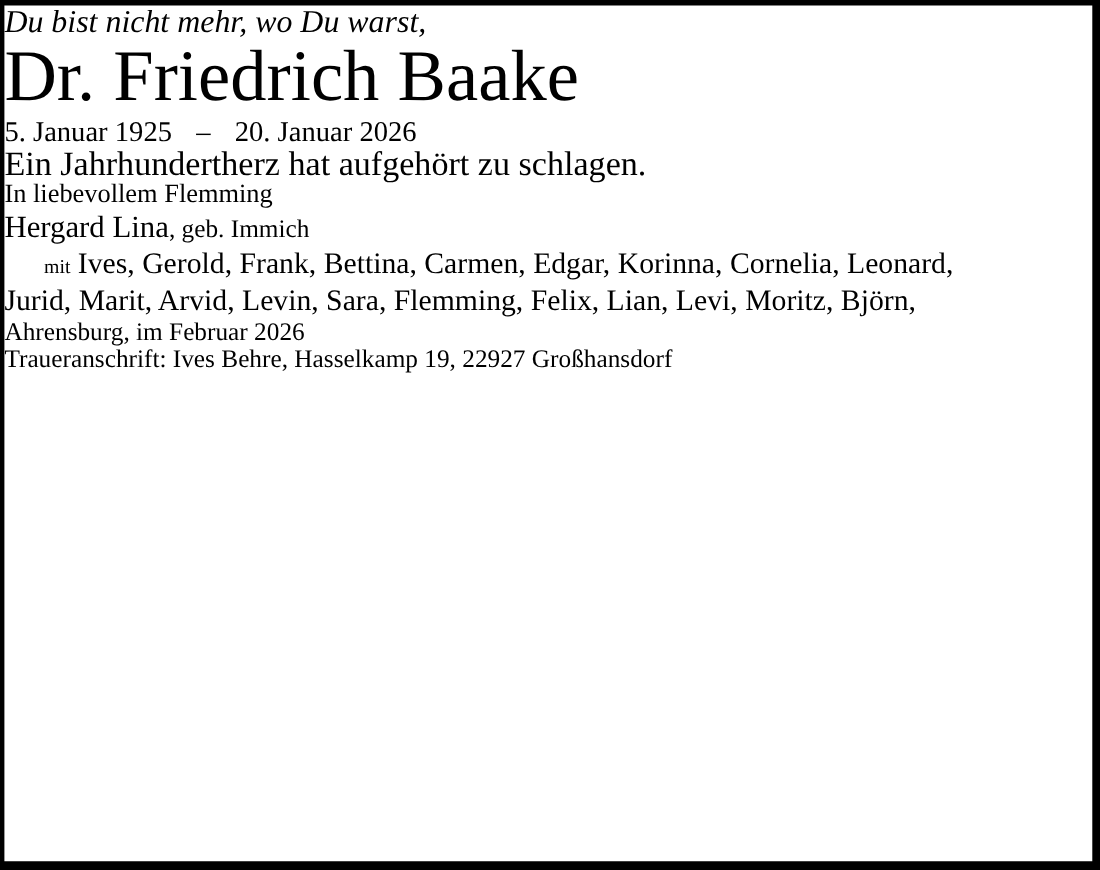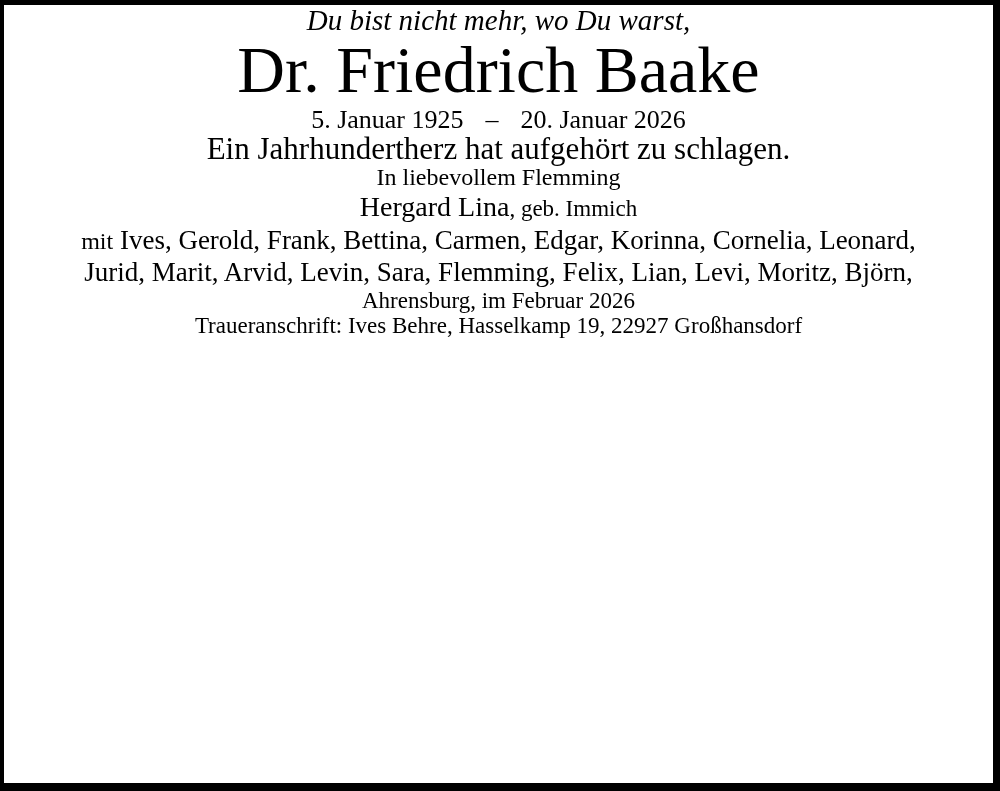--- a/index.html
+++ b/index.html
@@ -11,21 +11,21 @@
   .page {
     position: relative;
     width: 1000px;
     height: 791px;
     box-sizing: border-box;
     background: #ffffff;
     border-style: solid;
     border-color: #000000;
     border-width: 5px 7px 8px 4px;
     overflow: hidden;
-    text-align: center;
+    text-align: left;
     color: #000000;
     font-family: "Liberation Serif", "DejaVu Serif", serif;
   }
   .page p, .page h1, .page div {
     margin: 0;
     padding: 0;
   }
   .quote {
     margin-top: 41px;
     font-style: italic;
@@ -65,21 +65,22 @@
   }
   .spouse .small {
     font-size: 23px;
   }
   .family {
     margin-top: 15px;
     font-size: 27px;
     line-height: 31px;
   }
   .family .small {
-    font-size: 24px;
+    font-size: 18px;
+    margin-left: 36px;
   }
   .funeral-note {
     margin-top: 50px;
     font-size: 24px;
     line-height: 28px;
   }
   .footer {
     margin-top: 27px;
     font-size: 23px;
     line-height: 25px;

